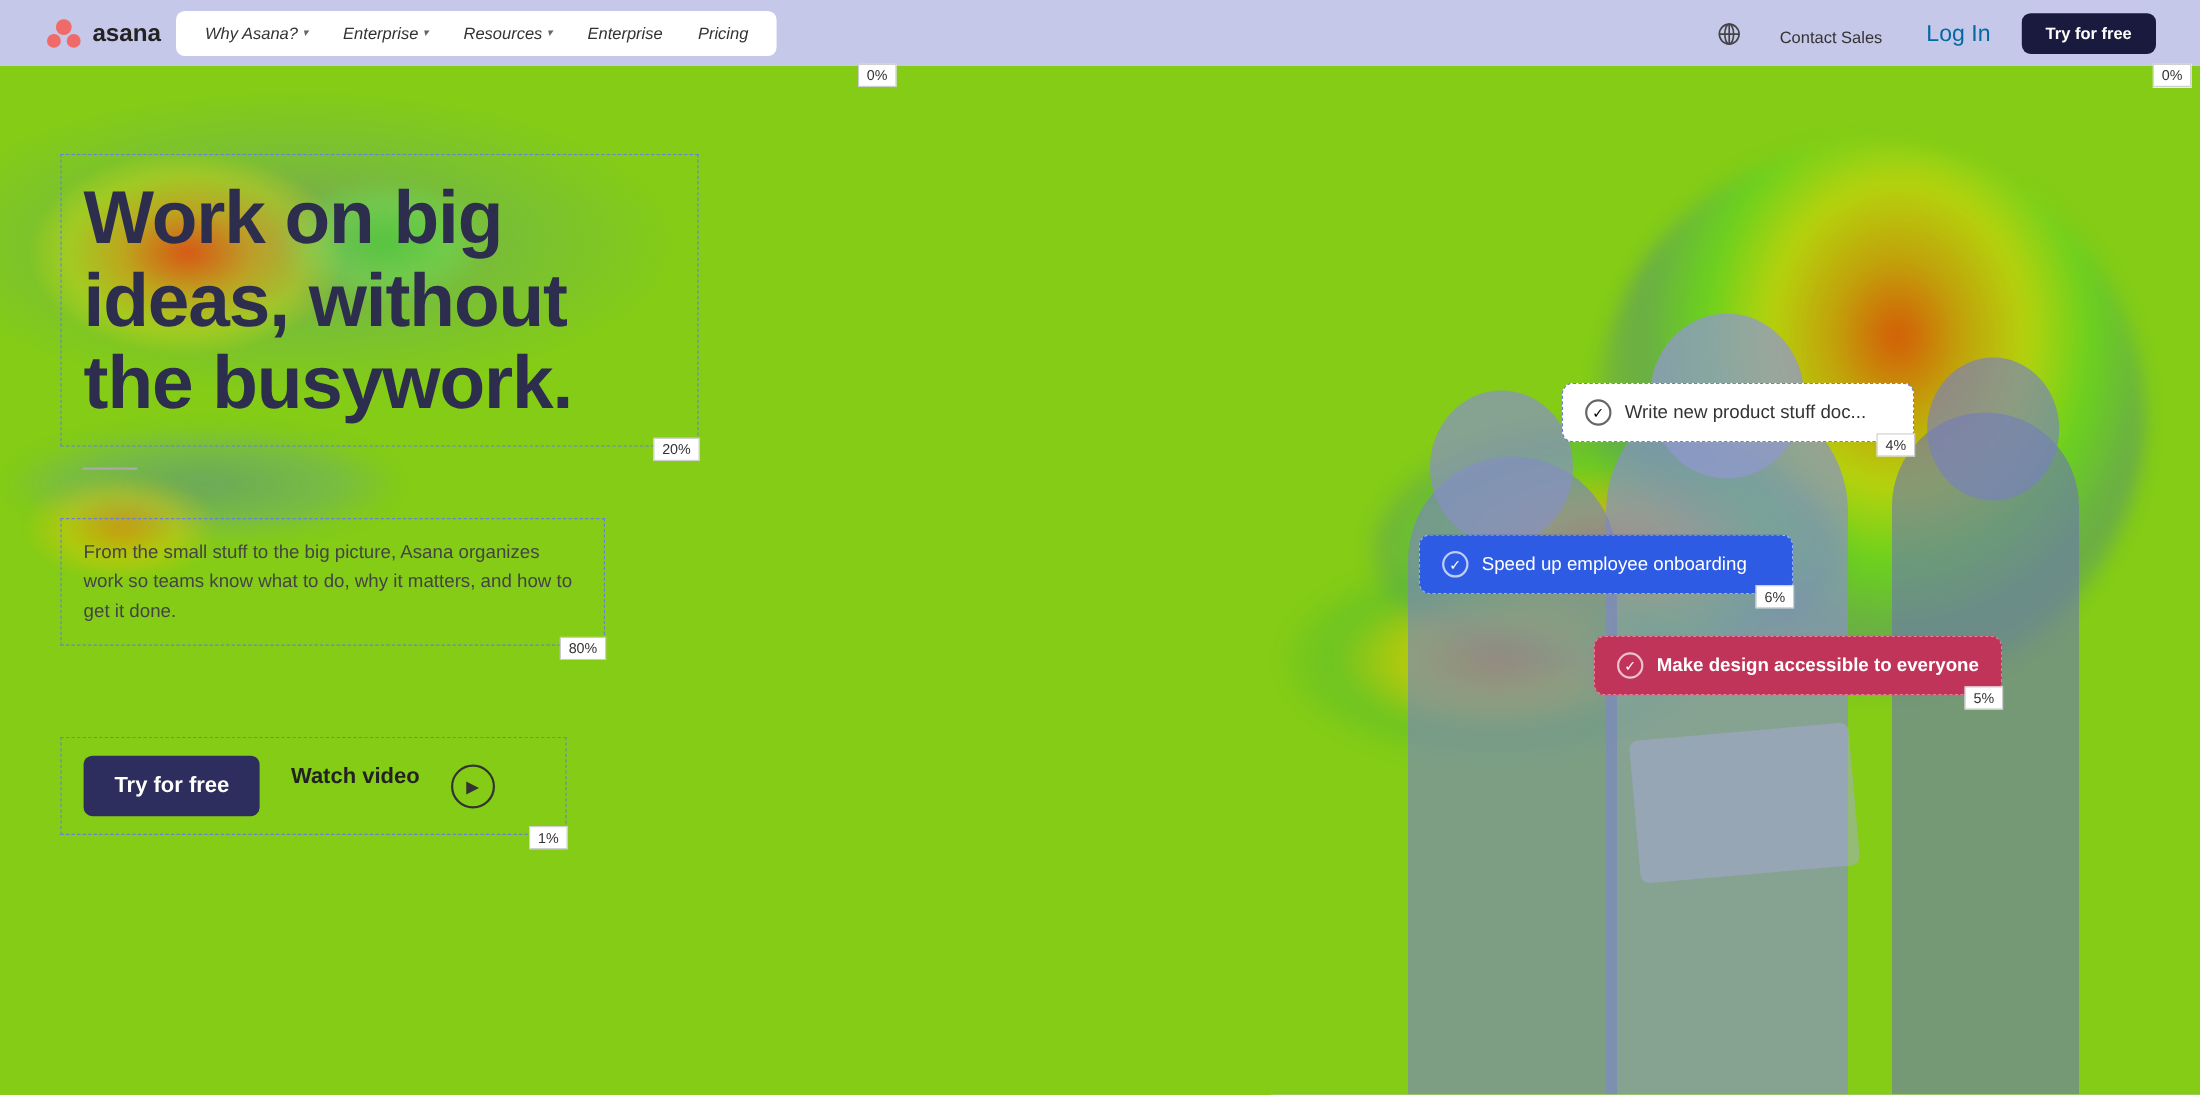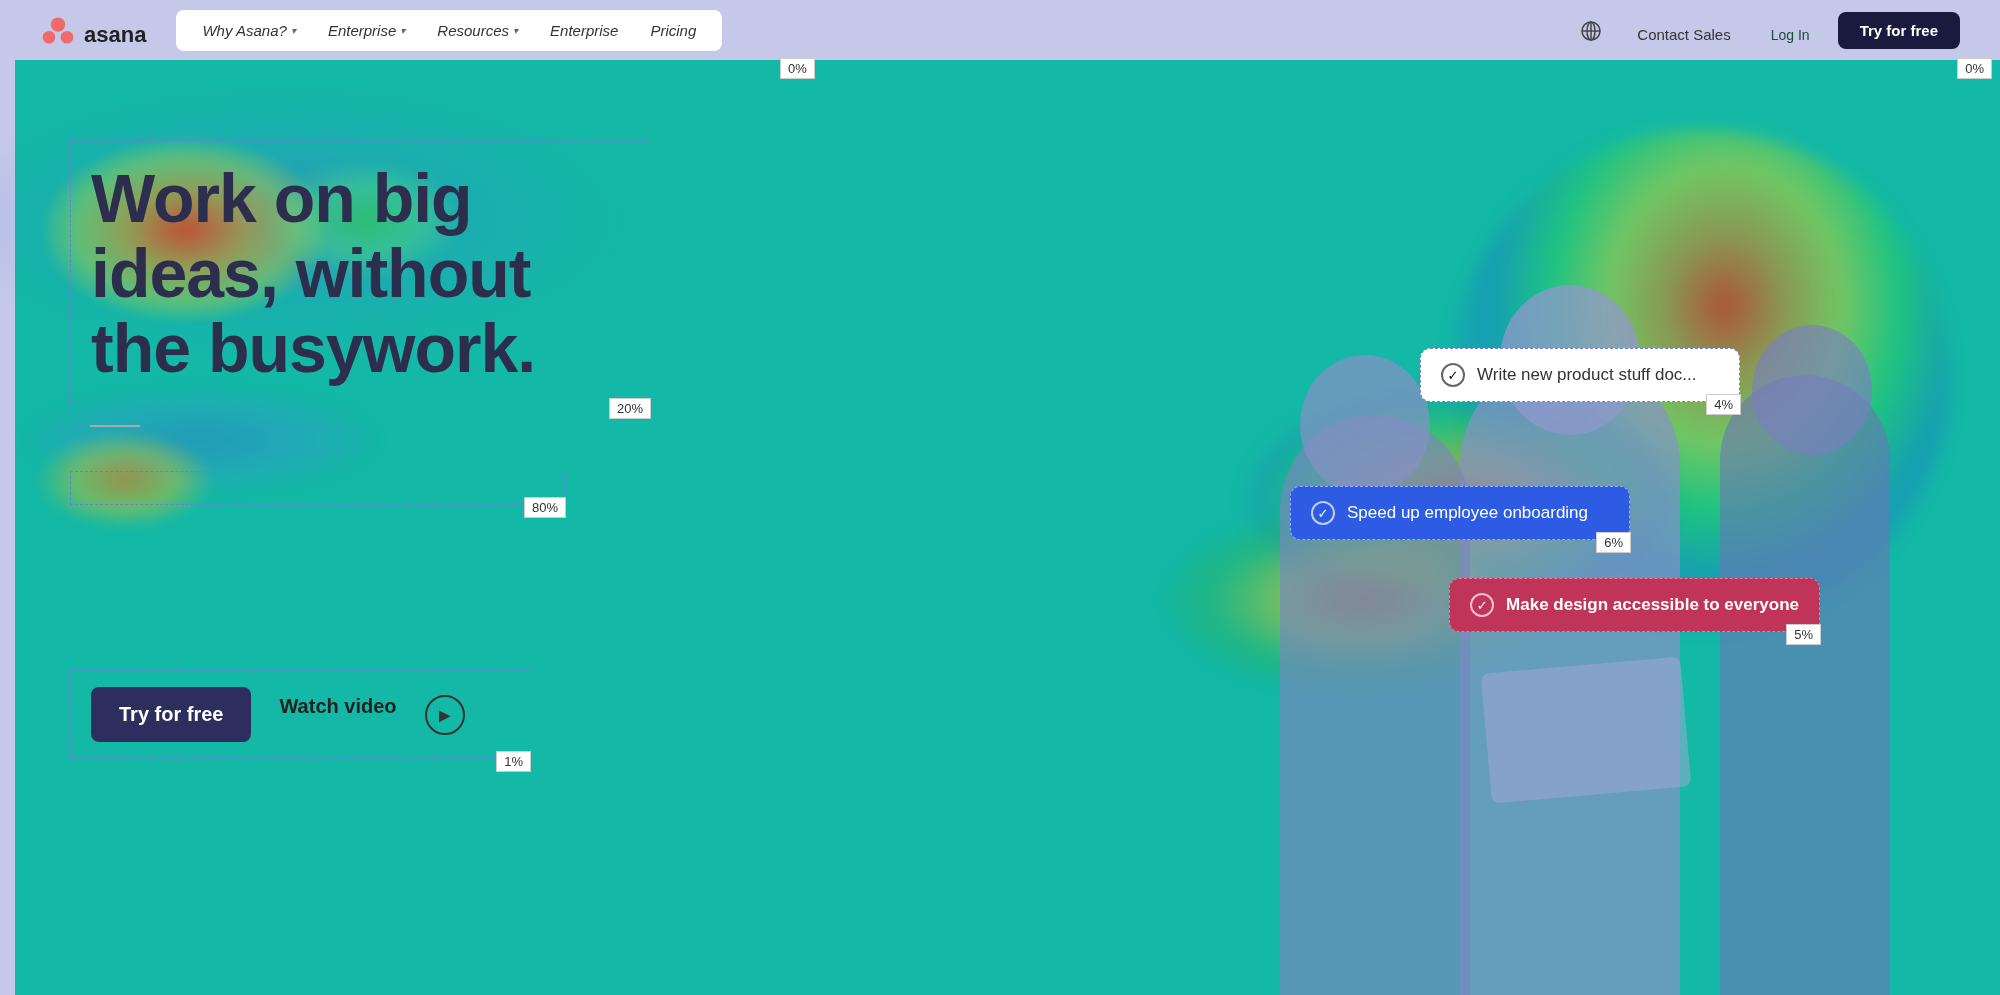--- a/index.html
+++ b/index.html
@@ -18,23 +18,23 @@
       top: 0; left: 0; right: 0;
       height: 60px;
       display: flex;
       align-items: center;
       padding: 0 40px;
       background: rgba(197, 200, 232, 0.95);
       z-index: 100;
     }
     .logo {
       display: flex;
-      align-items: flex-end;
+      align-items: center;
       gap: 8px;
-      margin-right: 30px;
+      margin-right: 14px;
     }
     .logo-icon {
       width: 36px;
       height: 36px;
     }
     .logo-text {
       font-size: 22px;
       font-weight: 700;
       color: #222;
     }
@@ -75,22 +75,22 @@
       color: #444;
       font-size: 20px;
     }
     .contact-sales {
       font-size: 15px;
       color: #333;
       cursor: pointer;
       padding: 6px 12px;
     }
     .log-in {
-      font-size: 14px;
-      color: #14532d;
+      font-size: 21px;
+      color: #0369a1;
       cursor: pointer;
       padding: 6px 12px;
     }
     .try-free-btn {
       background: #1a1a3e;
       color: white;
       font-size: 15px;
       font-weight: 600;
       padding: 10px 22px;
       border-radius: 8px;
@@ -98,22 +98,21 @@
       border: none;
       white-space: nowrap;
     }
 
     
     .hero {
       position: absolute;
       top: 60px;
       left: 0; right: 0;
       bottom: 0;
-      background: #14b8a6;
-      margin-left: 15px;
+      background: #84cc16;
     }
 
     .hero-heading-box {
       position: relative;
       border: 1.5px dashed #6b7fd7;
       padding: 20px;
       margin-bottom: 10px;
     }
     .hero-heading {
       font-size: 68px;
@@ -378,20 +377,21 @@
   <div style="position:absolute; top:370px; left:20px; width:180px; height:100px; background: radial-gradient(ellipse, rgba(255,120,0,0.55) 0%, rgba(255,200,0,0.35) 40%, transparent 70%); pointer-events:none; border-radius:50%; filter:blur(5px);"></div>
 
   <div class="hero-heading-box" style="position:absolute; top:80px; left:55px; width:580px;">
     <h1 class="hero-heading">Work on big ideas, without the busywork.</h1>
     <div class="pct-label hero-heading-label" style="position:absolute; bottom:-14px; right:-2px;">20%</div>
   </div>
 
   <div class="divider-line" style="position:absolute; top:355px; left:75px;"></div>
 
   <div class="hero-subheading-box" style="position:absolute; top:375px; left:55px; width:495px;">
+    <p class="hero-subheading">From the small stuff to the big picture, Asana organizes work so teams know what to do, why it matters, and how to get it done.</p>
     <div class="pct-label hero-subheading-label" style="position:absolute; bottom:-14px; right:-2px;">80%</div>
   </div>
 
   <div class="cta-row" style="position:absolute; top:560px; left:55px;">
     <button class="cta-try-free">Try for free</button>
     <div class="cta-watch-video">
       <span>Watch video</span>
       <div class="play-circle">▶</div>
     </div>
     <div class="pct-label cta-label" style="position:absolute; bottom:-14px; right:-2px;">1%</div>

